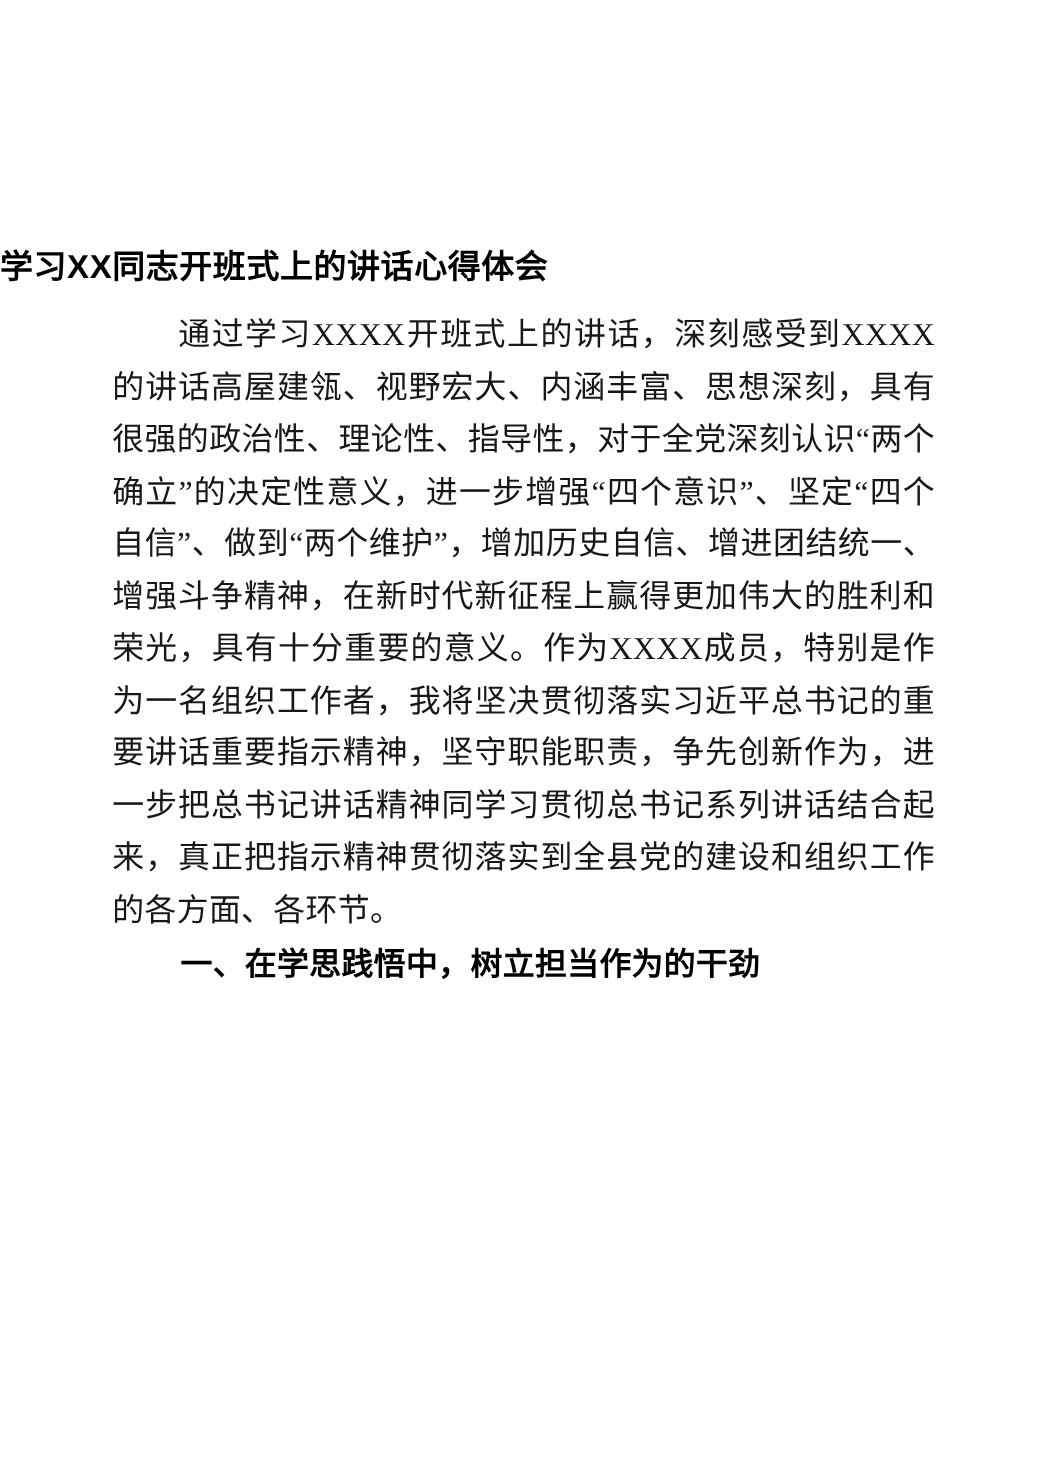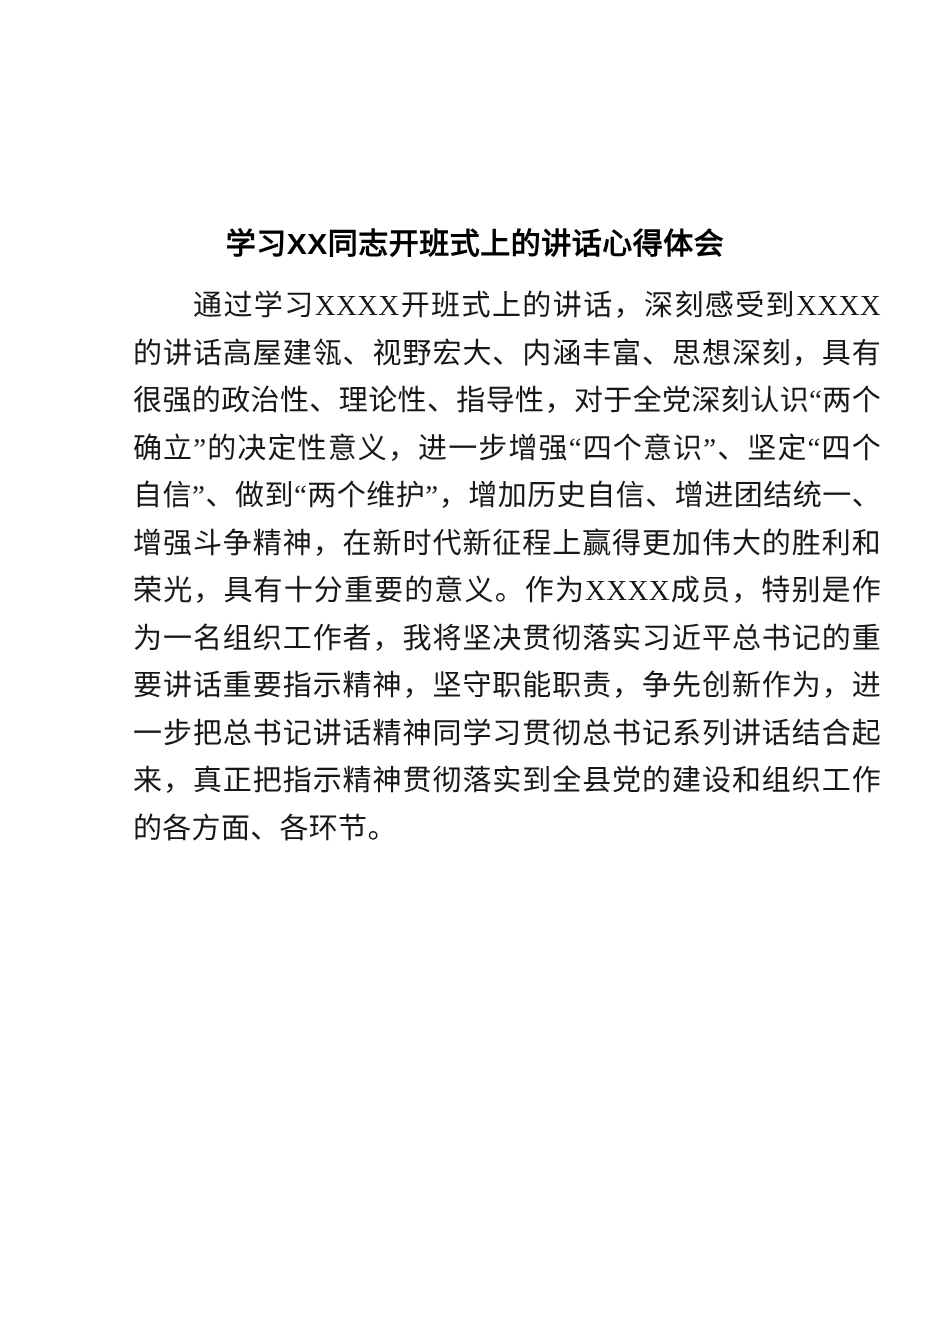--- a/index.html
+++ b/index.html
@@ -18,37 +18,35 @@
     overflow: hidden;
     box-sizing: border-box;
   }
 
   
   .doc-title {
     position: absolute;
     top: 203px;
     left: 0;
     width: 950px;
-    text-align: center;
     font-family: "Liberation Sans", "DejaVu Sans", sans-serif;
     font-weight: bold;
     font-size: 30px;
     line-height: 42px;
     color: #000000;
     letter-spacing: 0.5px;
     white-space: nowrap;
   }
 
   
   .body-block {
     position: absolute;
     top: 282px;
     left: 102px;
     width: 748px;
-    margin-left: 31px;
   }
 
   .para {
     font-family: "Liberation Serif", "DejaVu Serif", serif;
     font-size: 29px;
     line-height: 47.5px;
     color: #171717;
     text-align: justify;
     text-align-last: left;
     text-justify: inter-character;
@@ -80,19 +78,20 @@
 <div class="page">
 
   <h1 class="doc-title">学习XX同志开班式上的讲话心得体会</h1>
 
   <div class="body-block">
 
     <p class="para">通过学习XXXX开班式上的讲话，深刻感受到XXXX的讲话高屋建瓴、视野宏大、内涵丰富、思想深刻，具有很强的政治性、理论性、指导性，对于全党深刻认识“两个确立”的决定性意义，进一步增强“四个意识”、坚定“四个自信”、做到“两个维护”，增加历史自信、增进团结统一、增强斗争精神，在新时代新征程上赢得更加伟大的胜利和荣光，具有十分重要的意义。作为XXXX成员，特别是作为一名组织工作者，我将坚决贯彻落实习近平总书记的重要讲话重要指示精神，坚守职能职责，争先创新作为，进一步把总书记讲话精神同学习贯彻总书记系列讲话结合起来，真正把指示精神贯彻落实到全县党的建设和组织工作的各方面、各环节。</p>
 
     <div class="gap-before-heading"></div>
 
+    <h2 class="section-heading">一、在学思践悟中，树立担当作为的干劲</h2>
 
     <div class="gap-after-heading"></div>
 
 
   </div>
 
 </div>
 
 </body></html>

